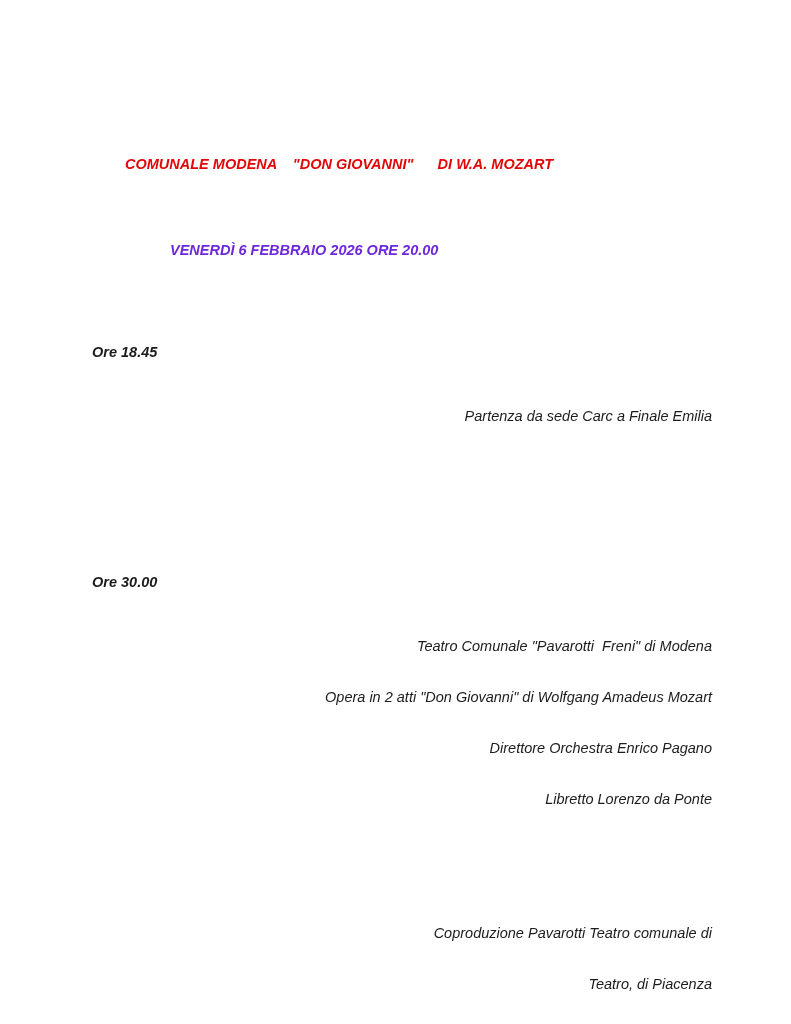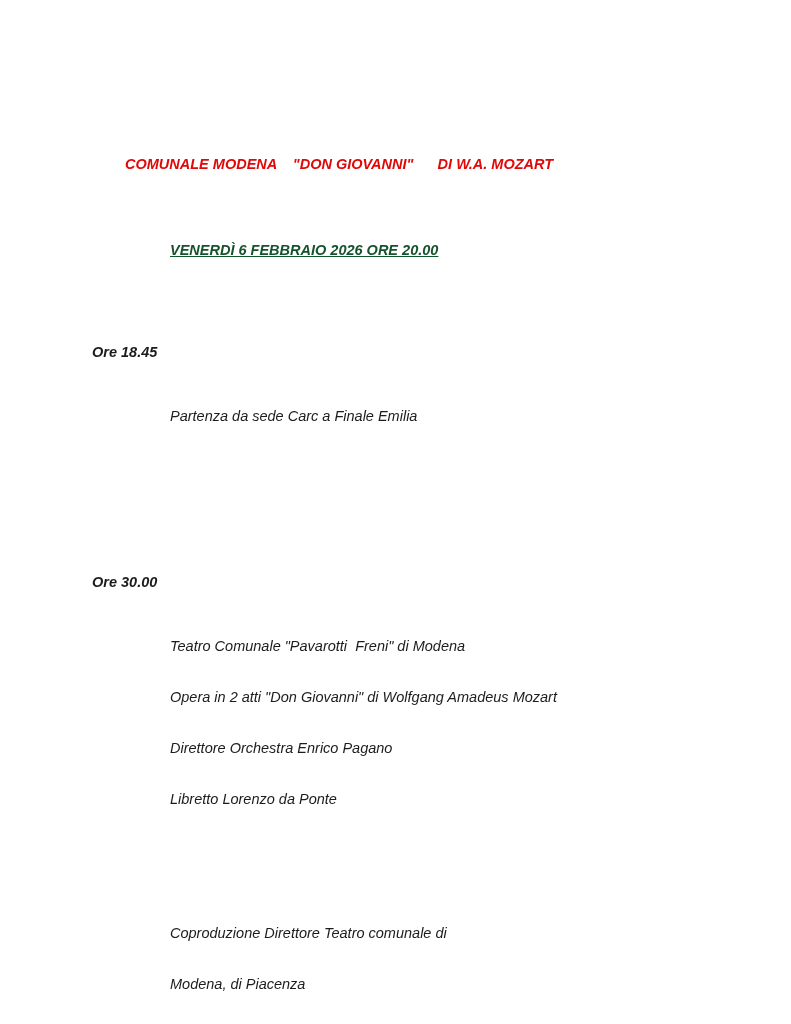--- a/index.html
+++ b/index.html
@@ -49,33 +49,34 @@
   }
   .entry:last-child { margin-bottom: 0; }
   .time-cell {
     width: 78px;
     flex: 0 0 78px;
     font-weight: bold;
     line-height: 19px;
   }
   .entry-body {
     flex: 1 1 auto;
+    text-align: right;
   }
   .block + .block {
     margin-top: 19px;
   }
 </style>
 </head>
 <body style="color: rgb(28, 28, 28);">
 
 <div class="doc">
 
   <div class="title-line red" style="color: rgb(224, 8, 8);">COMUNALE MODENA    "DON GIOVANNI"      DI W.A. MOZART</div>
 
-  <div class="subtitle-line red" style="color: #14532d; text-decoration: underline;">VENERDÌ 6 FEBBRAIO 2026 ORE 20.00</div>
+  <div class="subtitle-line red" style="color: #6d28d9;">VENERDÌ 6 FEBBRAIO 2026 ORE 20.00</div>
 
   
   <div class="entry">
     <div class="time-cell">Ore 18.45</div>
     <div class="entry-body">
       <div class="block">
         <div class="line">Partenza da sede Carc a Finale Emilia</div>
       </div>
     </div>
   </div>
@@ -84,22 +85,22 @@
   <div class="entry">
     <div class="time-cell">Ore 30.00</div>
     <div class="entry-body">
       <div class="block">
         <div class="line">Teatro Comunale "Pavarotti  Freni" di Modena</div>
         <div class="line">Opera in 2 atti "Don Giovanni" di Wolfgang Amadeus Mozart</div>
         <div class="line">Direttore Orchestra Enrico Pagano</div>
         <div class="line">Libretto Lorenzo da Ponte</div>
       </div>
       <div class="block">
-        <div class="line">Coproduzione Direttore Teatro comunale di</div>
-        <div class="line">Modena, di Piacenza</div>
+        <div class="line">Coproduzione Pavarotti Teatro comunale di</div>
+        <div class="line">Teatro, di Piacenza</div>
       </div>
     </div>
   </div>
 
   
   
 
 </div>
 
 </body></html>

